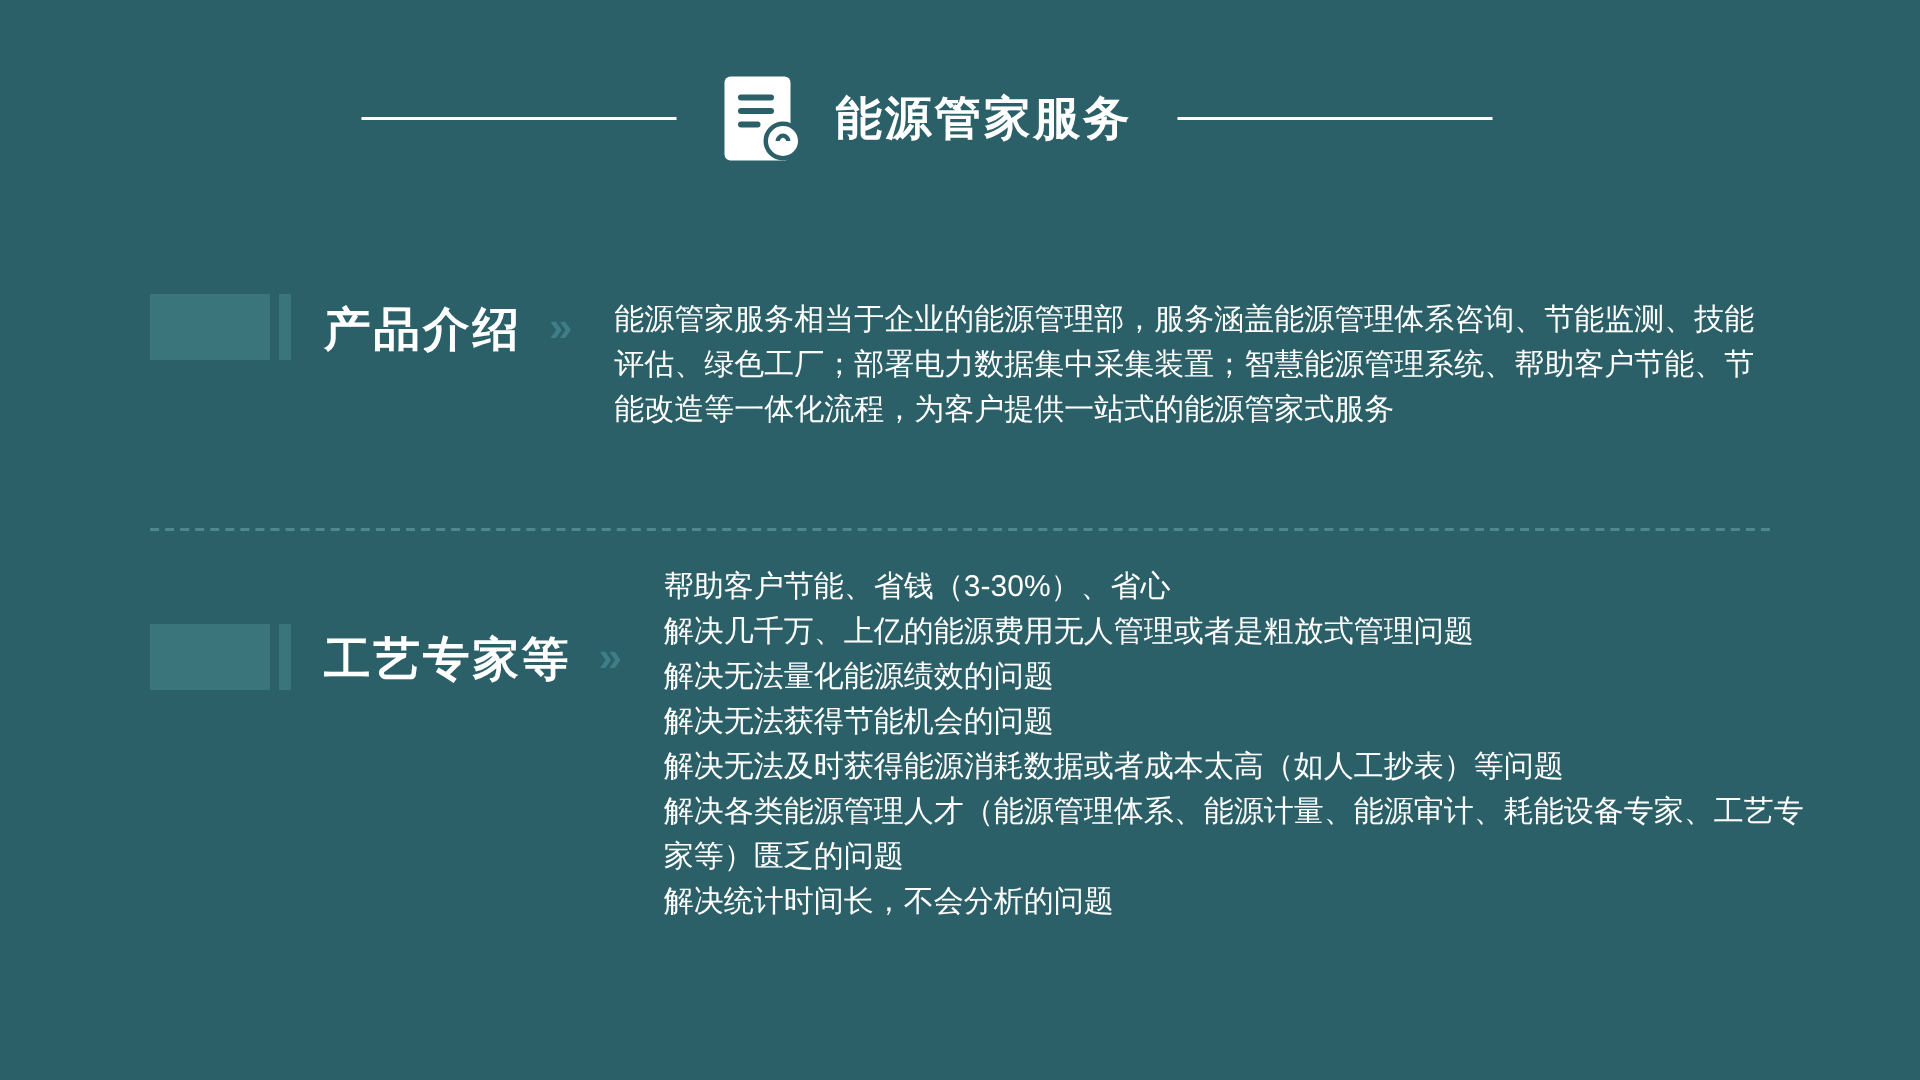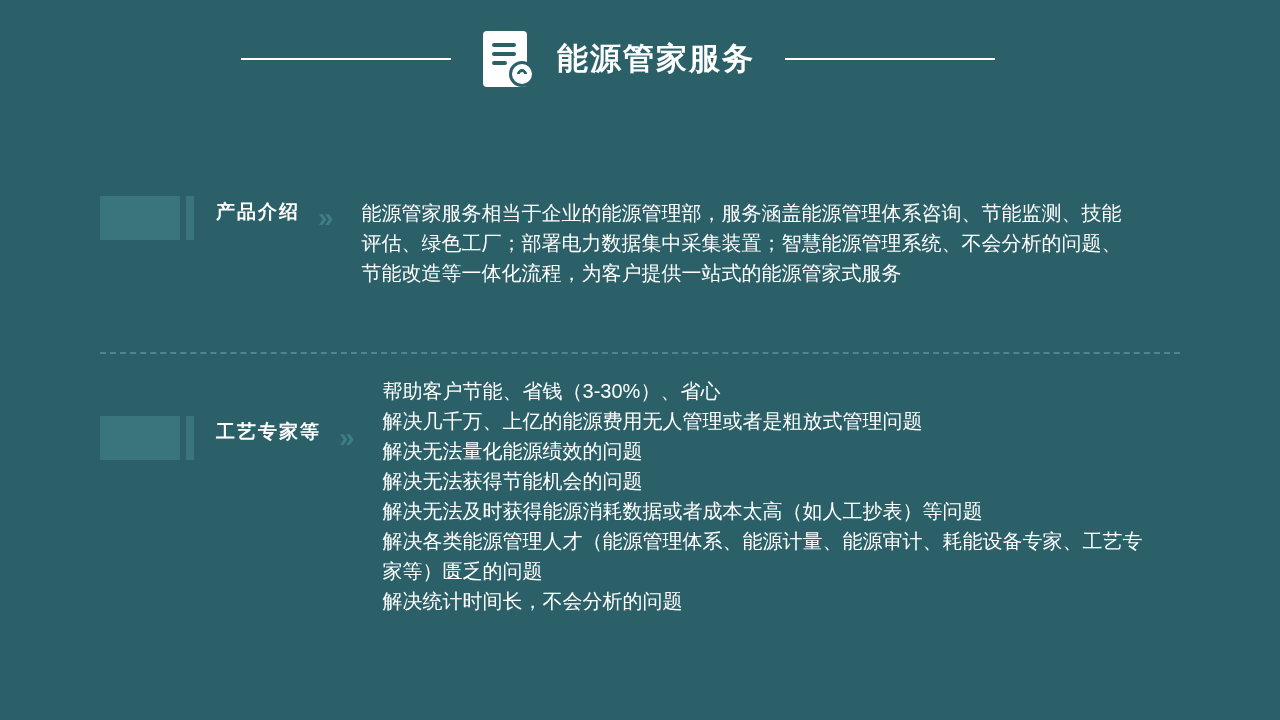--- a/index.html
+++ b/index.html
@@ -12,21 +12,21 @@
     background: #2b6068;
     font-family: "Liberation Sans", "DejaVu Sans", sans-serif;
     color: #ffffff;
     overflow: hidden;
     position: relative;
   }
 
   
   .header {
     position: absolute;
-    top: 28px;
+    top: 48px;
     left: 0;
     width: 1236px;
     height: 62px;
     display: flex;
     align-items: center;
     justify-content: center;
   }
   .header-rule {
     height: 2px;
     background: #ffffff;
@@ -116,21 +116,21 @@
     position: absolute;
     right: -14px;
     top: 0;
     width: 8px;
     height: 44px;
     background: #3a757c;
   }
 
   .section-label {
     margin-left: 36px;
-    font-size: 19px;
+    font-size: 31px;
     font-weight: bold;
     letter-spacing: 2px;
     color: #ffffff;
     white-space: nowrap;
     margin-top: 9px;
     flex: 0 0 auto;
   }
 
   .chevrons {
     margin-left: 18px;
@@ -181,21 +181,21 @@
 
   <div class="header-title">能源管家服务</div>
 
   <div class="header-rule right"></div>
 </div>
 
 <div class="section section-1">
   <div class="marker"></div>
   <div class="section-label">产品介绍</div>
   <div class="chevrons">»</div>
-  <div class="section-body">能源管家服务相当于企业的能源管理部，服务涵盖能源管理体系咨询、节能监测、技能评估、绿色工厂；部署电力数据集中采集装置；智慧能源管理系统、不会分析的问题、节能改造等一体化流程，为客户提供一站式的能源管家式服务</div>
+  <div class="section-body">能源管家服务相当于企业的能源管理部，服务涵盖能源管理体系咨询、节能监测、技能评估、绿色工厂；部署电力数据集中采集装置；智慧能源管理系统、帮助客户节能、节能改造等一体化流程，为客户提供一站式的能源管家式服务</div>
 </div>
 
 <div class="divider"></div>
 
 <div class="section section-2">
   <div class="marker"></div>
   <div class="section-label">工艺专家等</div>
   <div class="chevrons">»</div>
   <div class="section-body">帮助客户节能、省钱（3-30%）、省心
 解决几千万、上亿的能源费用无人管理或者是粗放式管理问题

